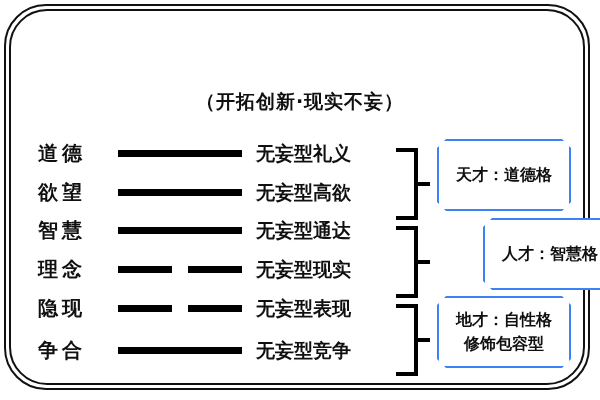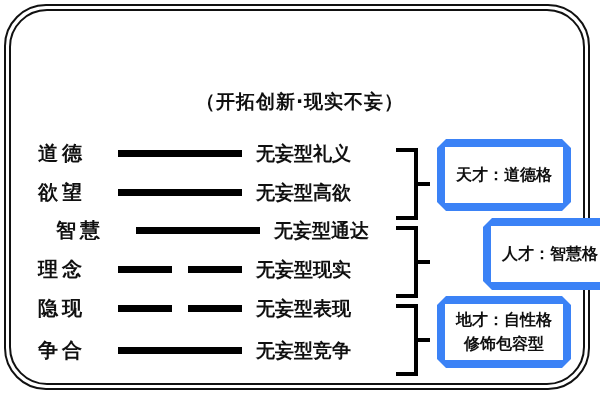--- a/index.html
+++ b/index.html
@@ -144,21 +144,21 @@
     height: 4px;
     background: #000000;
   }
 
   
   .result-box {
     position: absolute;
     width: 134px;
     height: 72px;
     background: #ffffff;
-    border: 8px solid #3b82f6;
+    border: 2px solid #3b82f6;
     box-sizing: border-box;
     -webkit-clip-path: polygon(9px 0, calc(100% - 9px) 0, 100% 9px, 100% calc(100% - 9px), calc(100% - 9px) 100%, 9px 100%, 0 calc(100% - 9px), 0 9px);
     clip-path: polygon(9px 0, calc(100% - 9px) 0, 100% 9px, 100% calc(100% - 9px), calc(100% - 9px) 100%, 9px 100%, 0 calc(100% - 9px), 0 9px);
     display: flex;
     flex-direction: column;
     align-items: center;
     justify-content: center;
   }
   .result-box .bx-line {
     font-size: 16px;
@@ -188,21 +188,21 @@
   </div>
 
   <div class="row" style="top:177px;">
     <div class="row-label">欲望</div>
     <div class="row-line">
       <div class="bar full"></div>
     </div>
     <div class="row-type">无妄型高欲</div>
   </div>
 
-  <div class="row" style="top:215px;margin-left:18px;">
+  <div class="row" style="top:215px;">
     <div class="row-label">智慧</div>
     <div class="row-line">
       <div class="bar full"></div>
     </div>
     <div class="row-type">无妄型通达</div>
   </div>
 
   <div class="row" style="top:254px;">
     <div class="row-label">理念</div>
     <div class="row-line">

